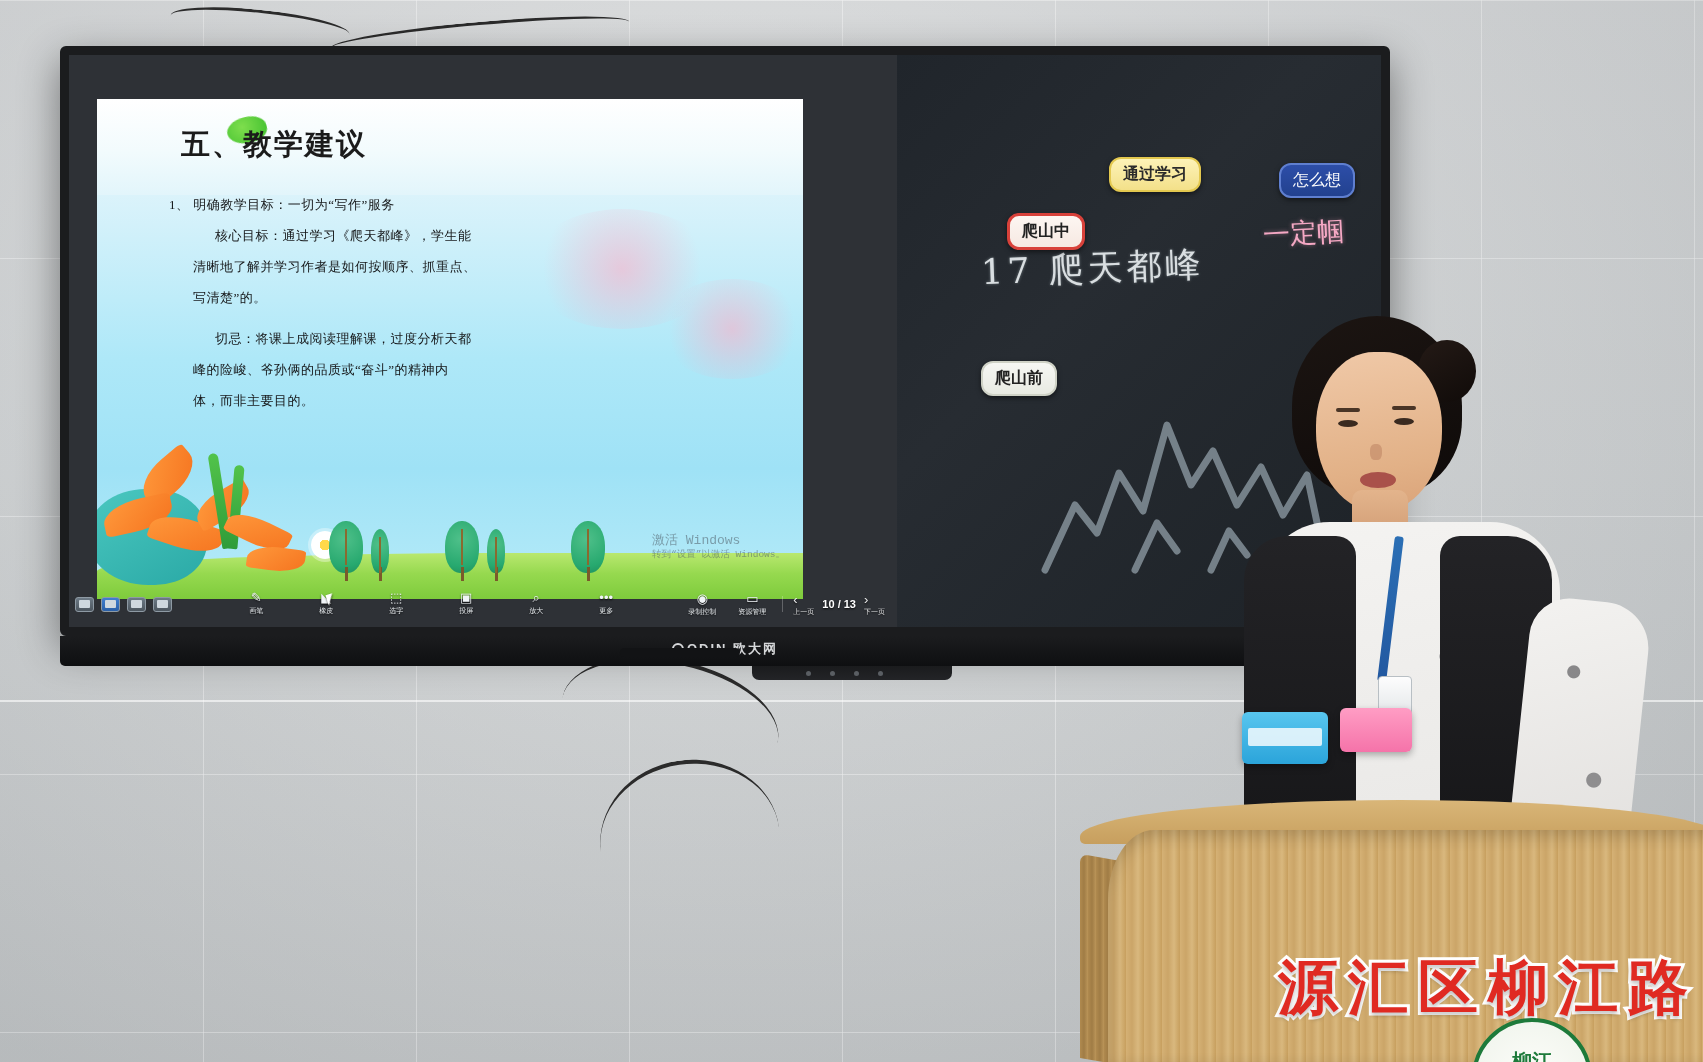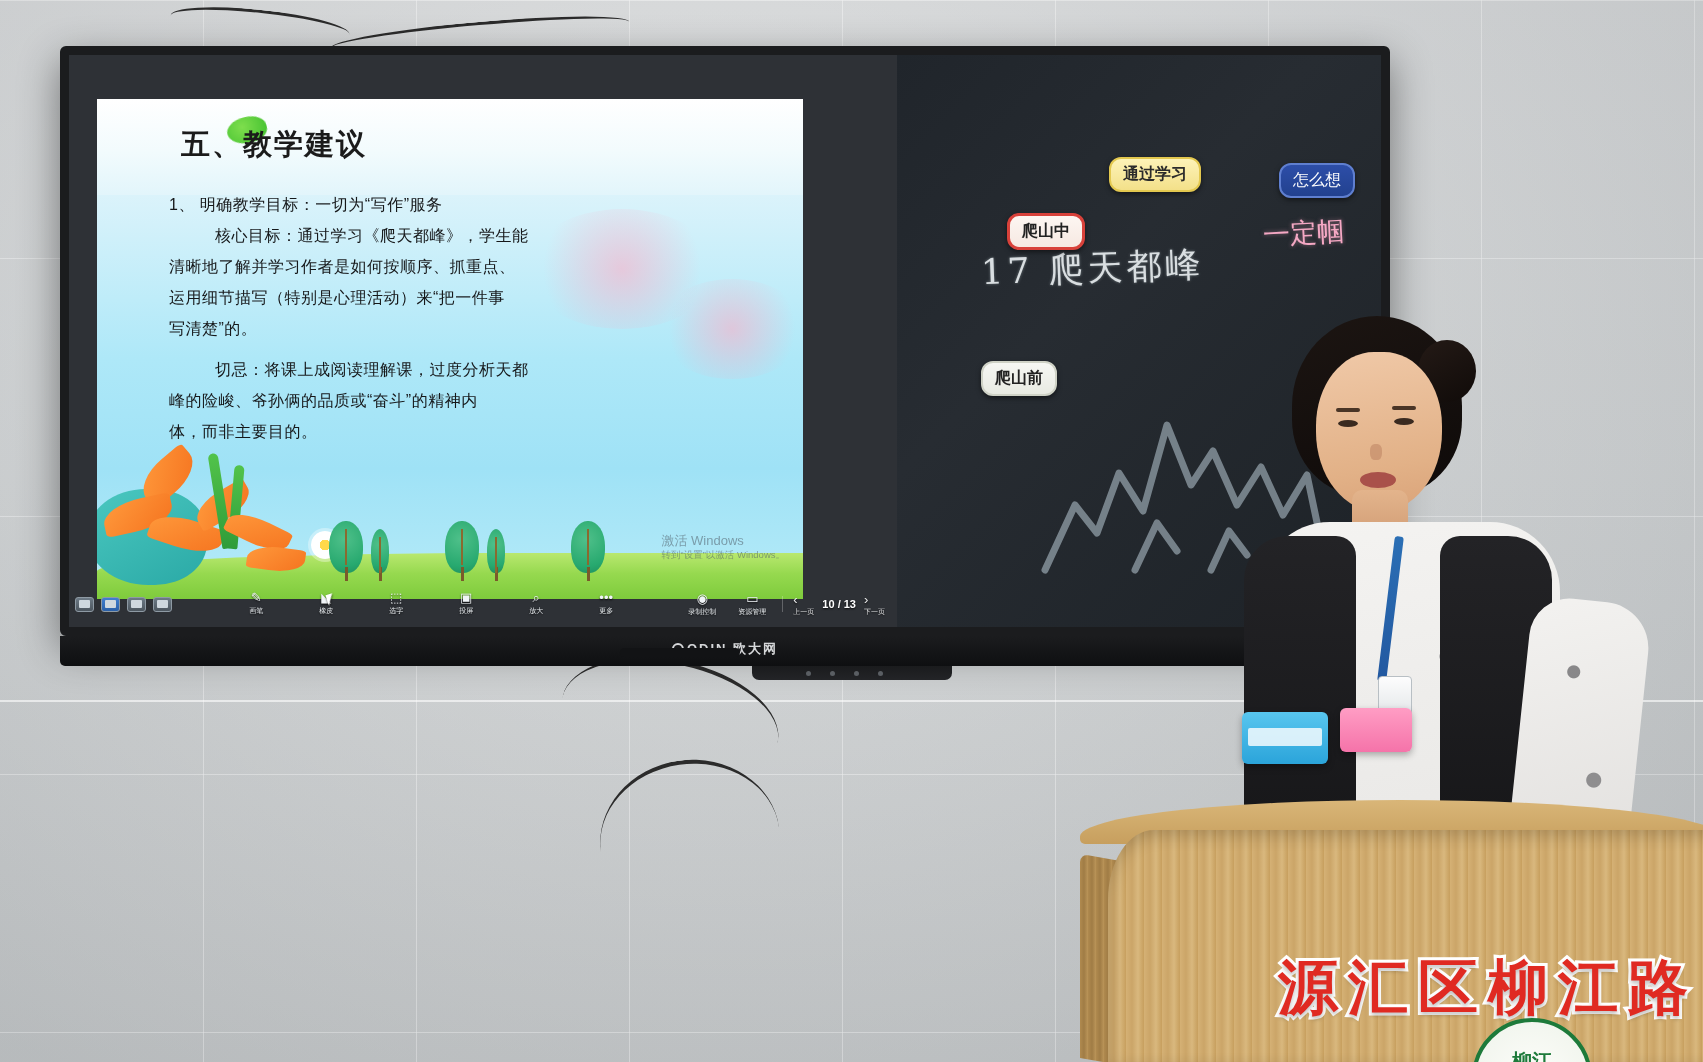--- a/index.html
+++ b/index.html
@@ -76,27 +76,27 @@
   }
   .title-blob {
     position:absolute; left:130px; top:18px;
     width:40px; height:26px; border-radius:50% 50% 45% 55%;
     background: radial-gradient(circle at 40% 35%, #7ede4d, #3fbf2e);
     transform: rotate(-14deg);
     filter: blur(.4px);
   }
   .slide-body { position:absolute; left:72px; top:90px; right:14px; }
   .body-line {
-    font-size: 16px; color:#16181a; line-height: 31px;
+    font-size: 13px; color:#16181a; line-height: 31px;
     white-space: nowrap; letter-spacing:.5px;
-    font-family:Liberation Sans, sans-serif;
+    font-family:Liberation Serif, serif;
   }
   .indent1 { padding-left: 0px; }
   .indent2 { padding-left: 46px; }
-  .indent0 { padding-left: 0px; }
+  .indent0 { padding-left: 0px; margin-left: 24px; }
 
   
   .ground {
     position:absolute; left:0; right:0; bottom:0; height:46px;
     background: linear-gradient(180deg,#b9e86f 0%,#96d94f 45%,#7ecb3c 100%);
     border-top-left-radius: 60% 18px;
   }
   .tree { position:absolute; bottom:18px; }
   .tree .crown {
     width: 34px; height: 52px; border-radius: 48% 48% 44% 44%;
@@ -128,21 +128,21 @@
   .pink-cloud {
     position:absolute; border-radius:50%;
     background: radial-gradient(circle, rgba(255,170,195,.55), rgba(255,170,195,0) 70%);
   }
 
   
   .watermark {
     position:absolute; right:18px; bottom:38px;
     color: rgba(80,95,105,.55);
     text-align:left; line-height:1.25;
-    font-family:Liberation Sans, sans-serif;
+    font-family:Liberation Mono, monospace;
   }
   .watermark .w1 { font-size: 13px; }
   .watermark .w2 { font-size: 9.5px; }
 
   
   #ppt-toolbar {
     position:absolute; left:0; right:0; bottom:6px; height: 34px;
     display:flex; align-items:center;
     padding: 0 6px;
     gap: 0px;
@@ -431,21 +431,20 @@
         <div class="pink-cloud" style="left:430px; top:110px; width:190px; height:120px;"></div>
         <div class="pink-cloud" style="left:560px; top:180px; width:150px; height:100px;"></div>
 
         <div class="title-blob"></div>
         <div class="slide-title">五、教学建议</div>
 
         <div class="slide-body">
           <div class="body-line indent1">1、 明确教学目标：一切为“写作”服务</div>
           <div class="body-line indent2">核心目标：通过学习《爬天都峰》，学生能</div>
           <div class="body-line indent0">清晰地了解并学习作者是如何按顺序、抓重点、</div>
-          <div class="body-line indent0">运用细节描写（特别是心理活动）来“把一件事</div>
           <div class="body-line indent0">写清楚”的。</div>
           <div style="height:10px"></div>
           <div class="body-line indent2">切忌：将课上成阅读理解课，过度分析天都</div>
           <div class="body-line indent0">峰的险峻、爷孙俩的品质或“奋斗”的精神内</div>
           <div class="body-line indent0">体，而非主要目的。</div>
         </div>
 
         <div class="ground"></div>
         <div class="teal-rock" style="left:-10px; top:390px; width:120px; height:96px;"></div>
         <div class="orange-leaf" style="left:40px;  top:360px; width:62px; height:34px; transform:rotate(-40deg);"></div>

